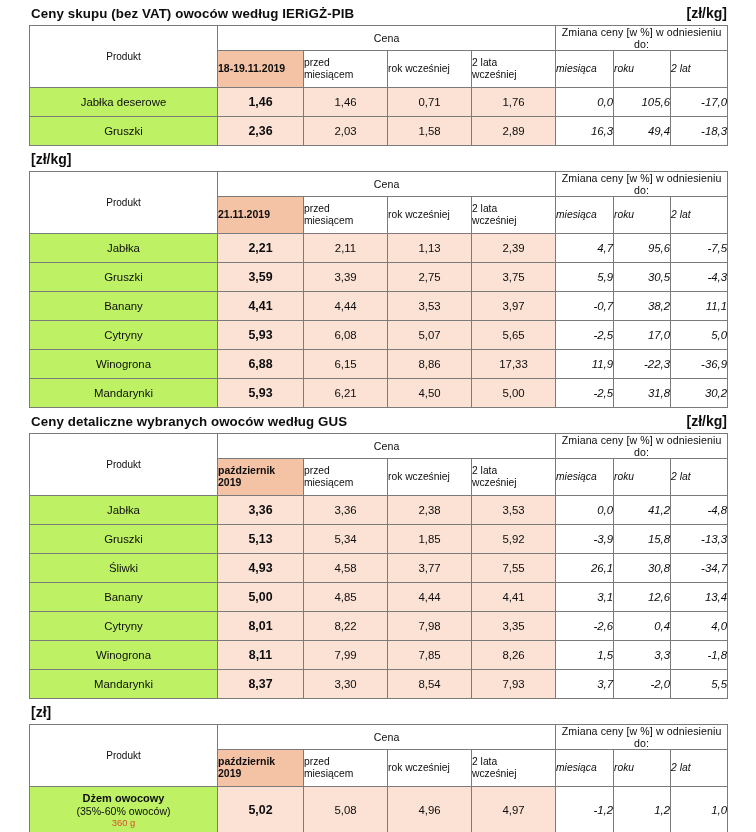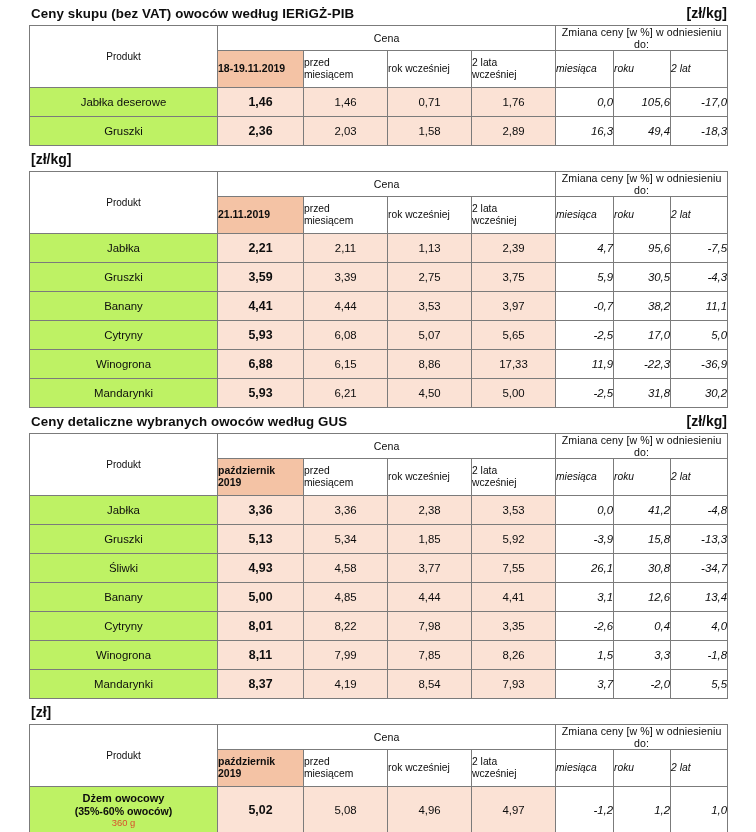--- a/index.html
+++ b/index.html
@@ -122,21 +122,21 @@
   }
   
   tr.jamrow td {
     height: 46px;
   }
   td.prod.jam {
     line-height: 1.18;
     font-size: 10.6px;
   }
   td.prod.jam .l1 { font-weight: bold; font-size: 11px; display:block; }
-  td.prod.jam .l2 { font-weight: bold; font-size: 10.6px; display:block; }
+  td.prod.jam .l2 { font-weight: normal; font-size: 10.6px; display:block; }
   td.prod.jam .l3 {
     display: block;
     color: #d94f2b;
     font-size: 9.4px;
     font-weight: normal;
   }
 </style>
 </head>
 <body>
 
@@ -403,21 +403,21 @@
           <td class="cena">7,99</td>
           <td class="cena">7,85</td>
           <td class="cena">8,26</td>
           <td class="chg">1,5</td>
           <td class="chg">3,3</td>
           <td class="chg">-1,8</td>
         </tr>
         <tr class="drow">
           <td class="prod">Mandarynki</td>
           <td class="cena main">8,37</td>
-          <td class="cena">4,19</td>
+          <td class="cena">3,30</td>
           <td class="cena">8,54</td>
           <td class="cena">7,93</td>
           <td class="chg">3,7</td>
           <td class="chg">-2,0</td>
           <td class="chg">5,5</td>
         </tr>
       </tbody>
     </table>
   </div>
 

